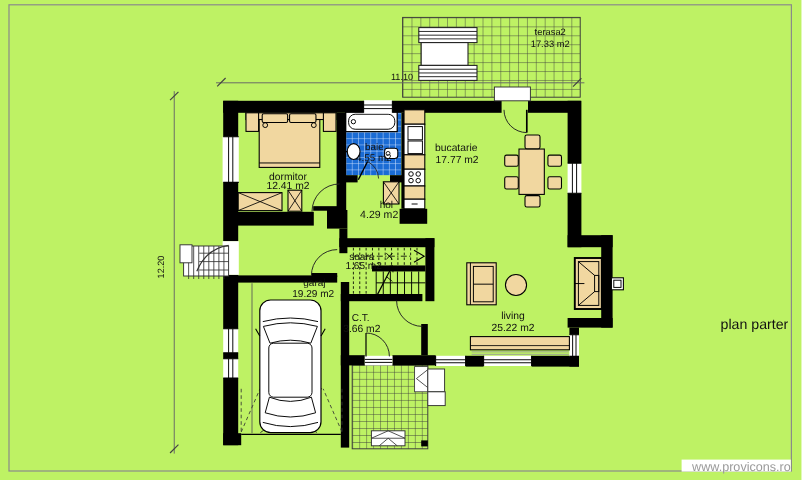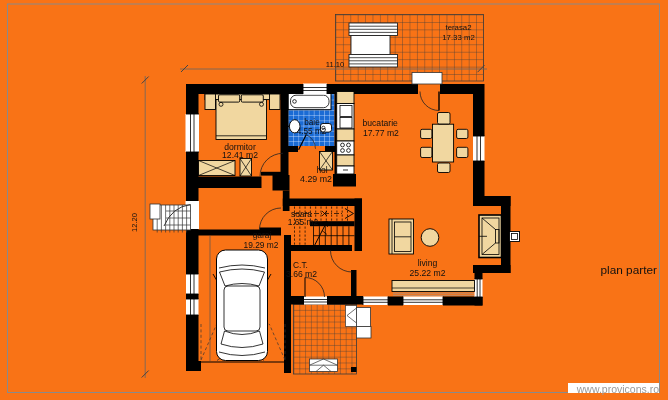--- a/index.html
+++ b/index.html
@@ -1,16 +1,16 @@
 <!DOCTYPE html>
 <html><head>
 <meta charset="utf-8">
 <style>
   html,body{margin:0;padding:0;background:#fff;}
-  #page{position:relative;width:668px;height:400px;background:#f97316;overflow:hidden;
+  #page{position:relative;width:668px;height:400px;background:#bef264;overflow:hidden;
         font-family:"Liberation Sans", sans-serif;}
   svg{display:block}
 </style>
 </head>
 <body>
 <div id="page">
 <svg width="668" height="400" viewBox="0 0 668 400" xmlns="http://www.w3.org/2000/svg">
 <defs>
   <pattern id="grid" width="7.4" height="7.45" patternUnits="userSpaceOnUse" x="335.5" y="14.5">
     <path d="M0 0H7.4M0 0V7.45" fill="none" stroke="#3a3a3a" stroke-width="0.75"></path>

